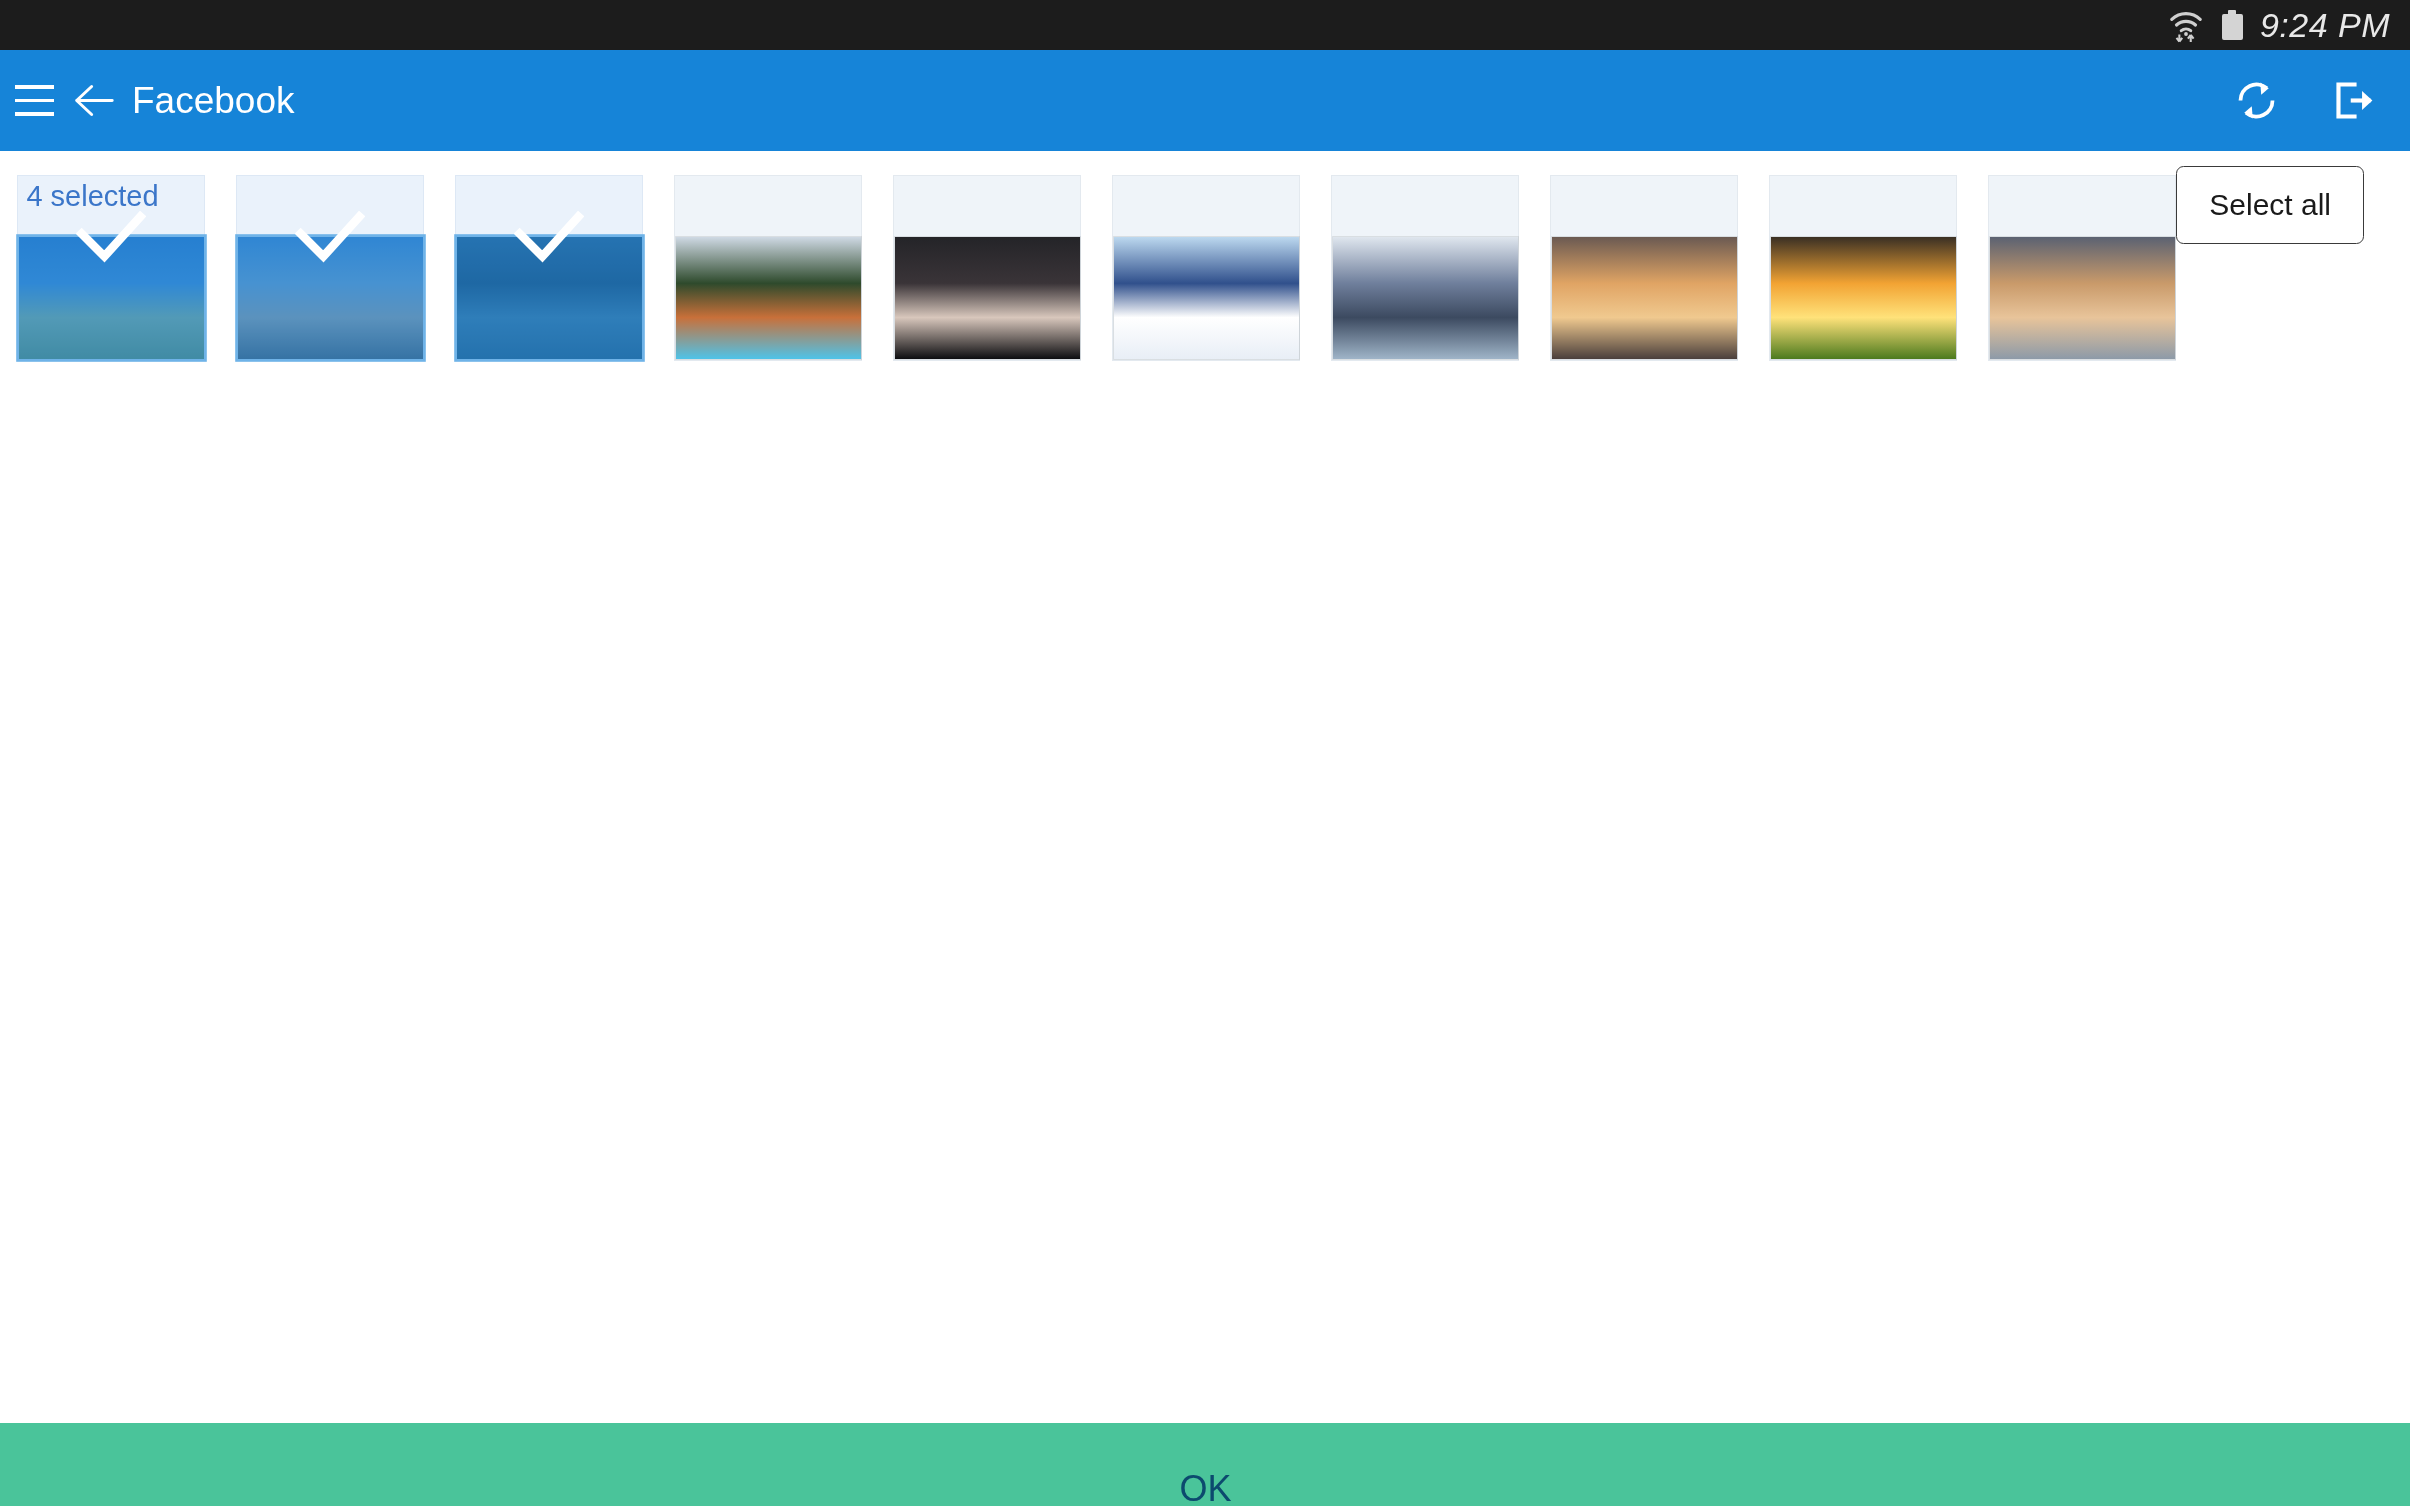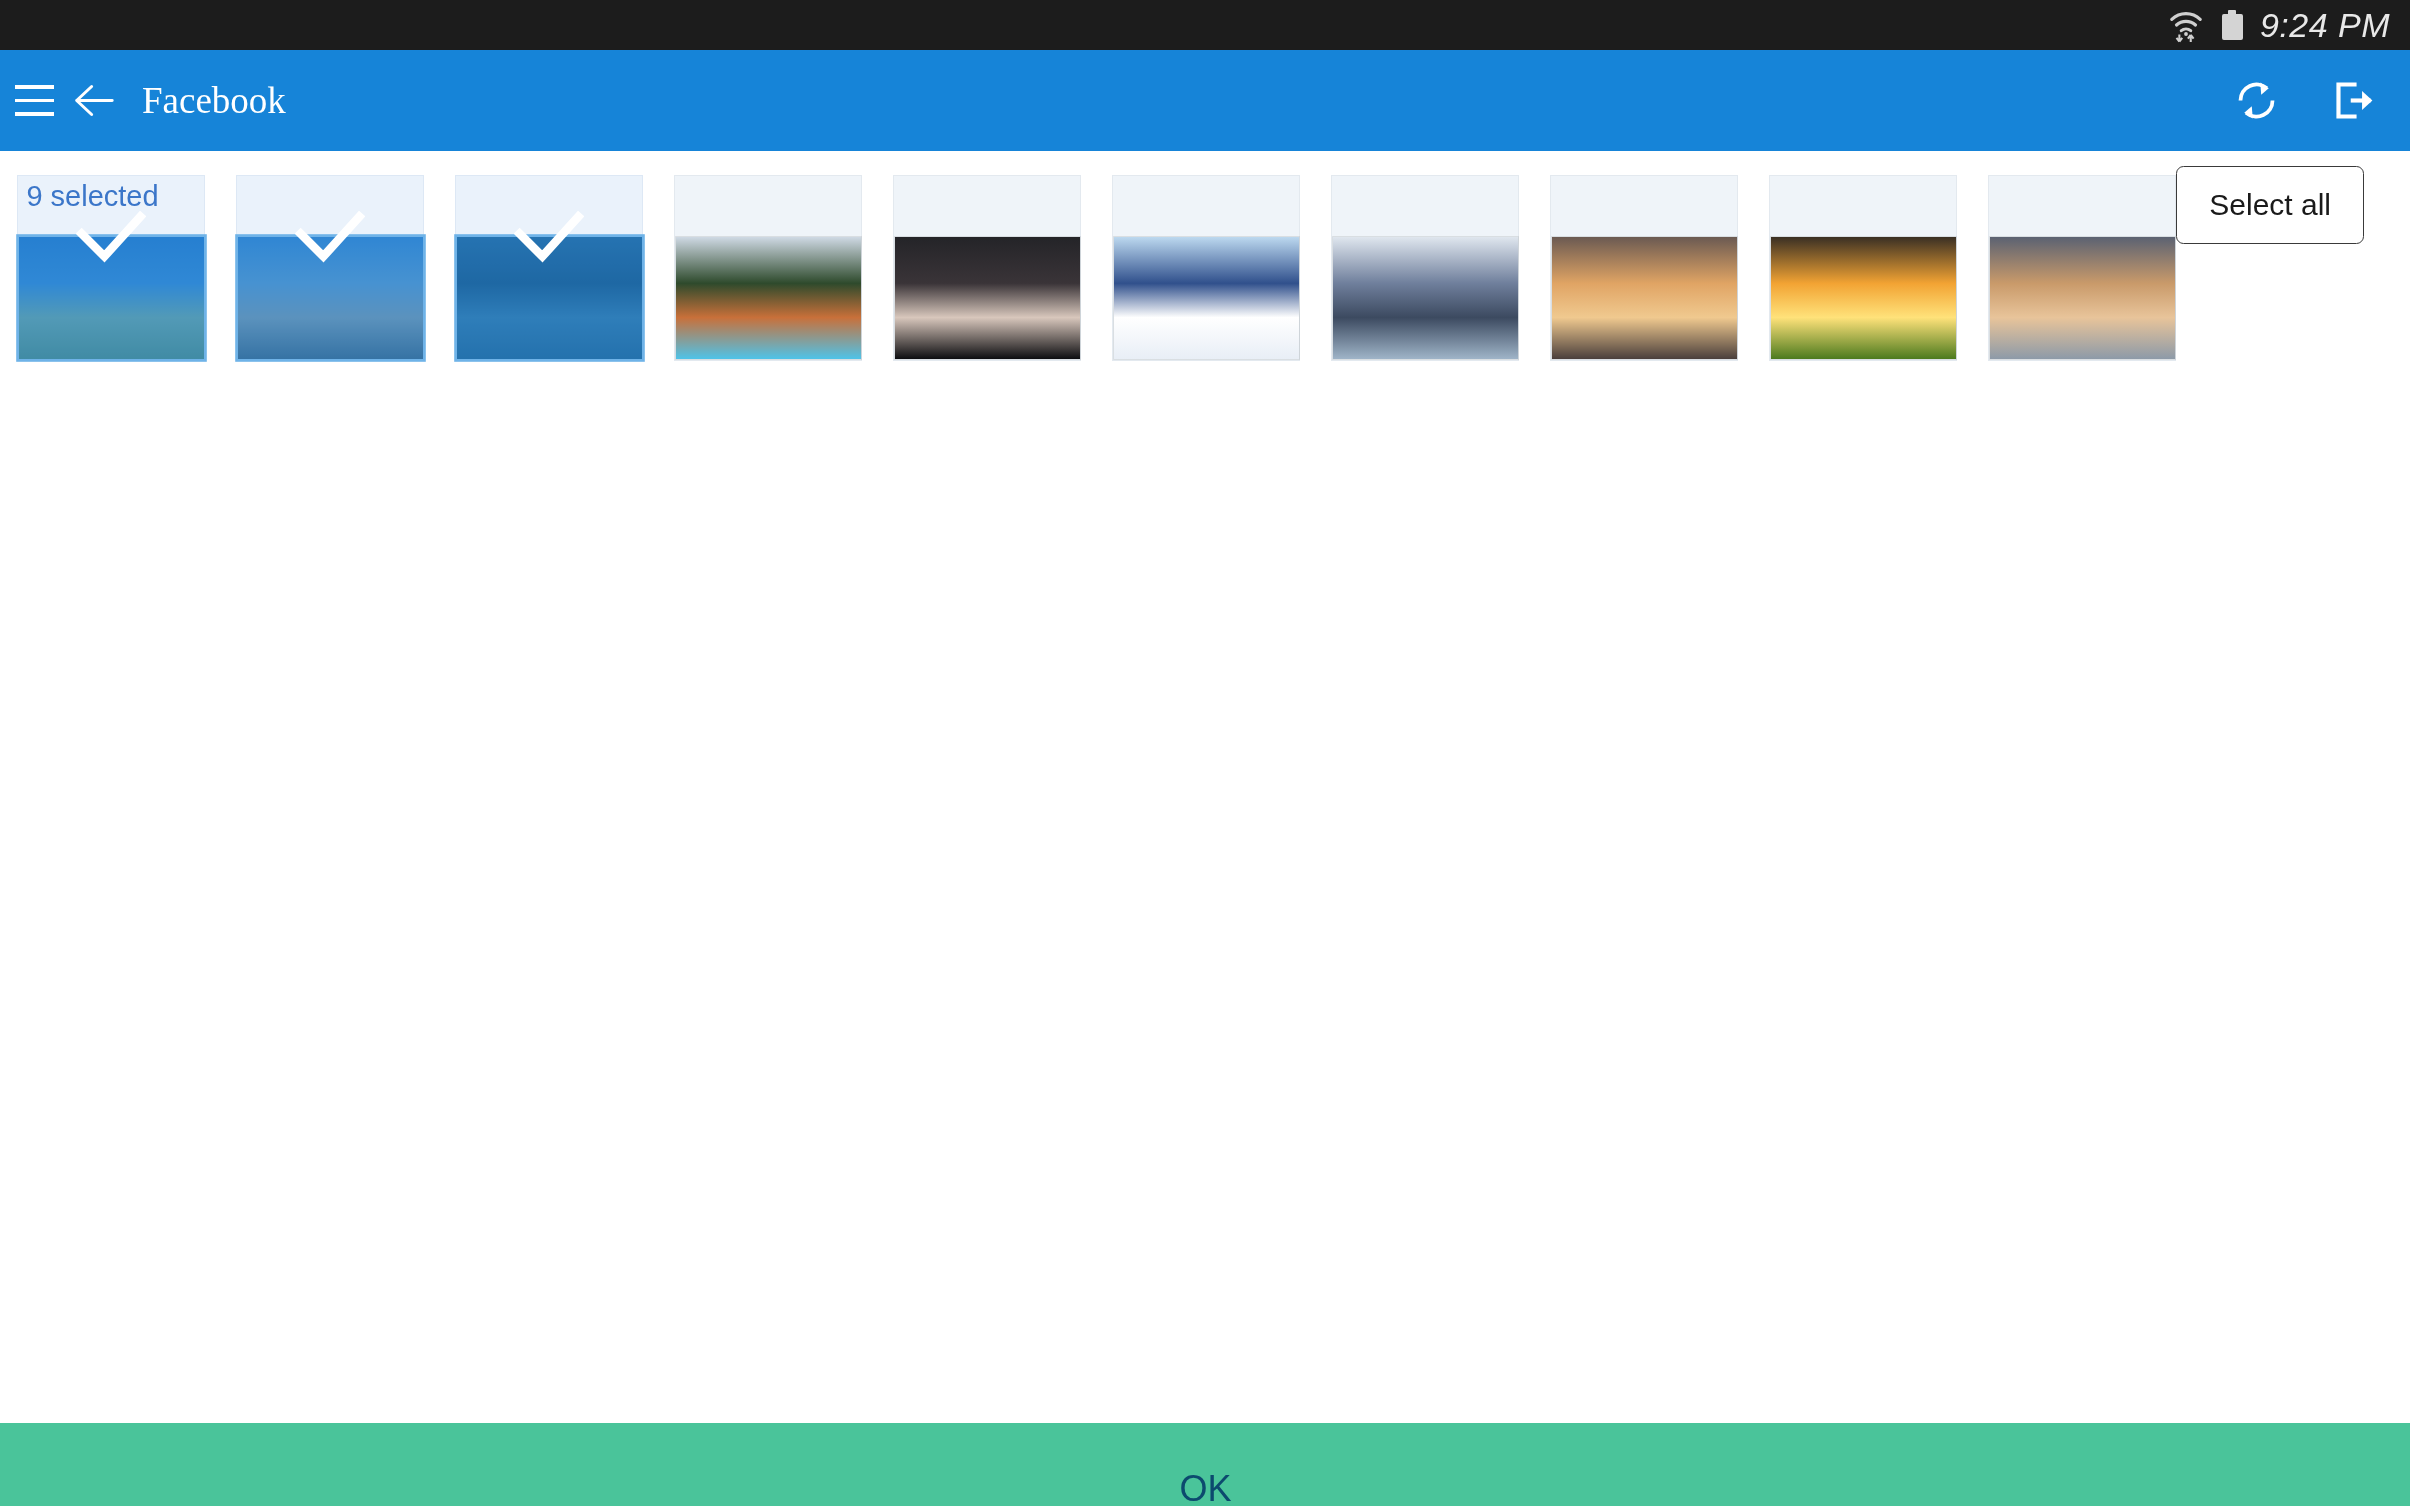--- a/index.html
+++ b/index.html
@@ -43,22 +43,22 @@
     display:flex; align-items:center;
   }
   .bar-left{ display:flex; align-items:center; padding-left:13px; gap:13px; }
   .hamburger{
     width:43px; height:38px; display:flex; flex-direction:column;
     justify-content:space-between; padding:3.8px 1.9px; cursor:pointer;
   }
   .hamburger span{ display:block; width:100%; height:3.8px; background:#ffffff; }
   .back-arrow{ width:49px; height:43px; cursor:pointer; }
   .app-title{
-    color:#ffffff; font-size:37px; margin-left:11px;
-    font-family:Liberation Serif, serif; font-weight:400;
+    color:#ffffff; font-size:37px; margin-left:1px;
+    font-family:Liberation Sans, sans-serif; font-weight:400;
   }
   .bar-right{
     margin-left:auto; display:flex; align-items:center;
     gap:49px; padding-right:32px;
   }
   .bar-icon{ width:49px; height:49px; cursor:pointer; }
 
   
   .content{
     position:absolute; top:151px; left:0;
@@ -196,21 +196,21 @@
 
 <div class="content">
 
   <div class="gallery">
       <div class="thumb sel">
         <div class="panel"></div>
         <div class="photo" style="background: linear-gradient(rgb(45, 134, 216) 0%, rgb(63, 151, 224) 38%, rgb(127, 183, 168) 66%, rgb(94, 156, 134) 100%);"></div>
         <svg class="check" viewBox="0 0 74 56">
           <path d="M6 24 L30 48 L68 6" stroke="#ffffff" stroke-width="9" fill="none" stroke-linecap="square" stroke-linejoin="miter"></path>
         </svg>
-        <span class="sel-count">9 selected</span>
+        <span class="sel-count">4 selected</span>
       </div>
       <div class="thumb sel">
         <div class="panel"></div>
         <div class="photo" style="background: linear-gradient(rgb(63, 147, 221) 0%, rgb(106, 169, 216) 38%, rgb(143, 169, 180) 66%, rgb(74, 111, 134) 100%);"></div>
         <svg class="check" viewBox="0 0 74 56">
           <path d="M6 24 L30 48 L68 6" stroke="#ffffff" stroke-width="9" fill="none" stroke-linecap="square" stroke-linejoin="miter"></path>
         </svg>
       </div>
       <div class="thumb sel">
         <div class="panel"></div>

